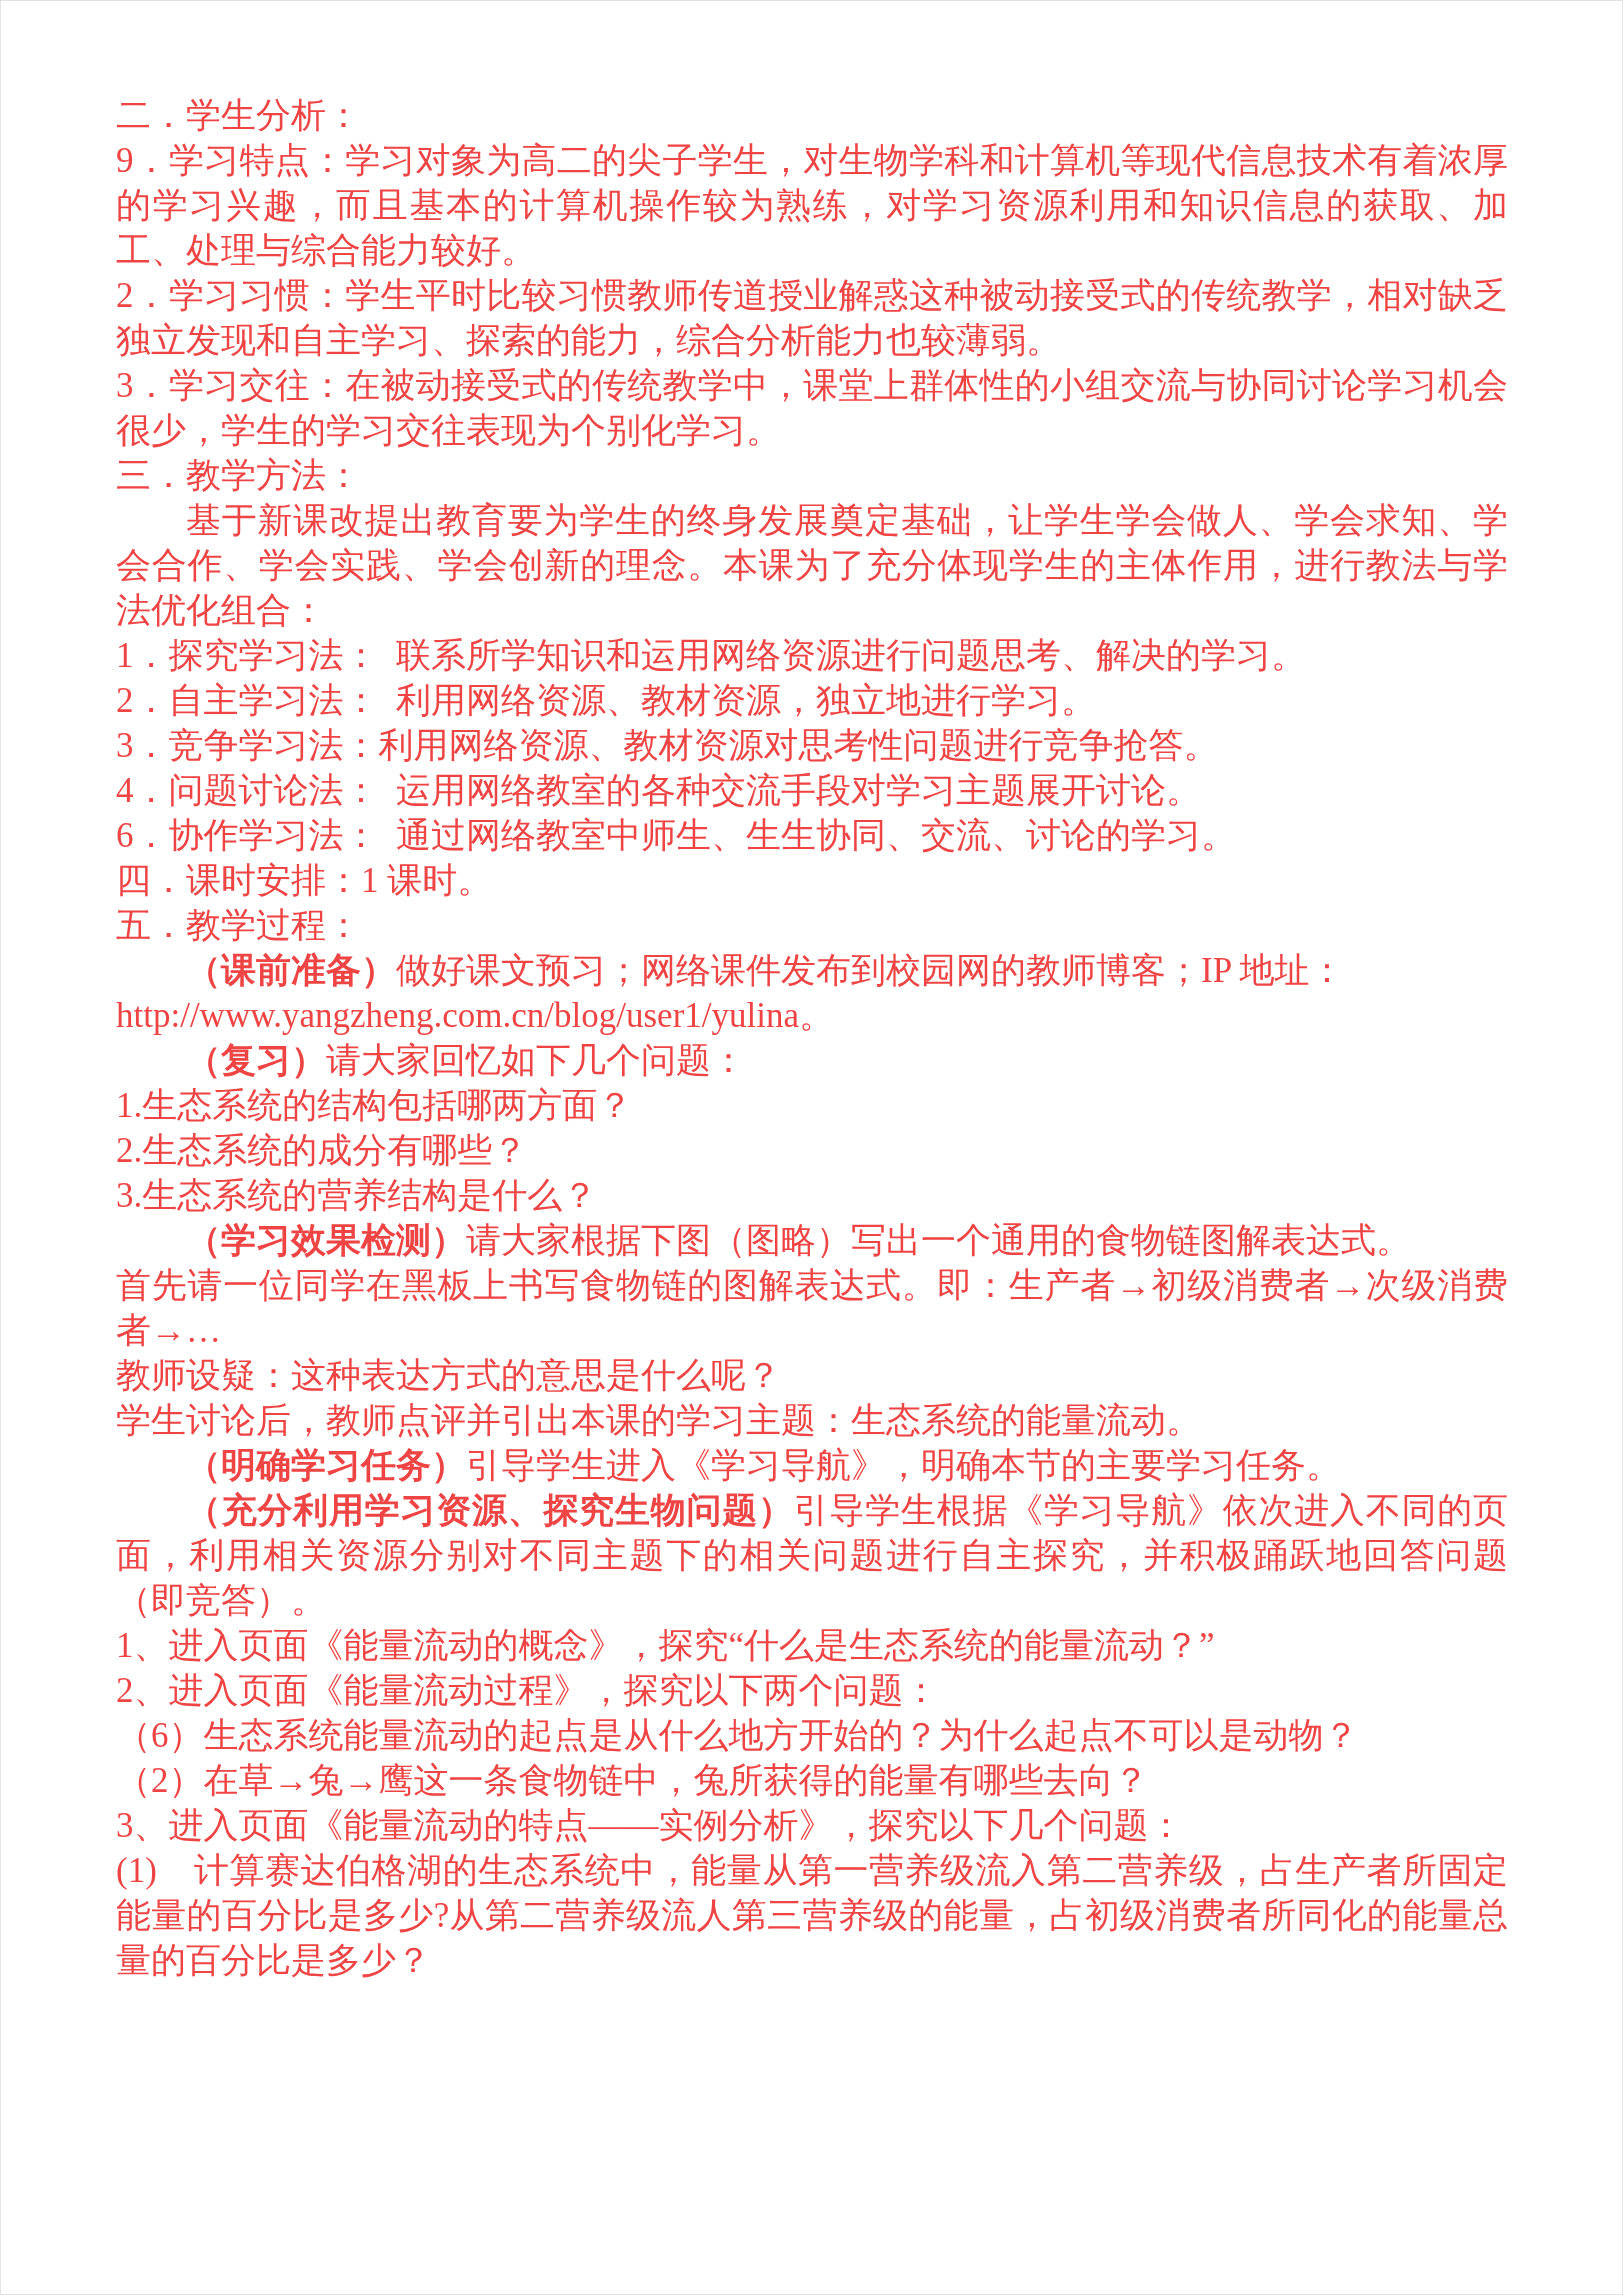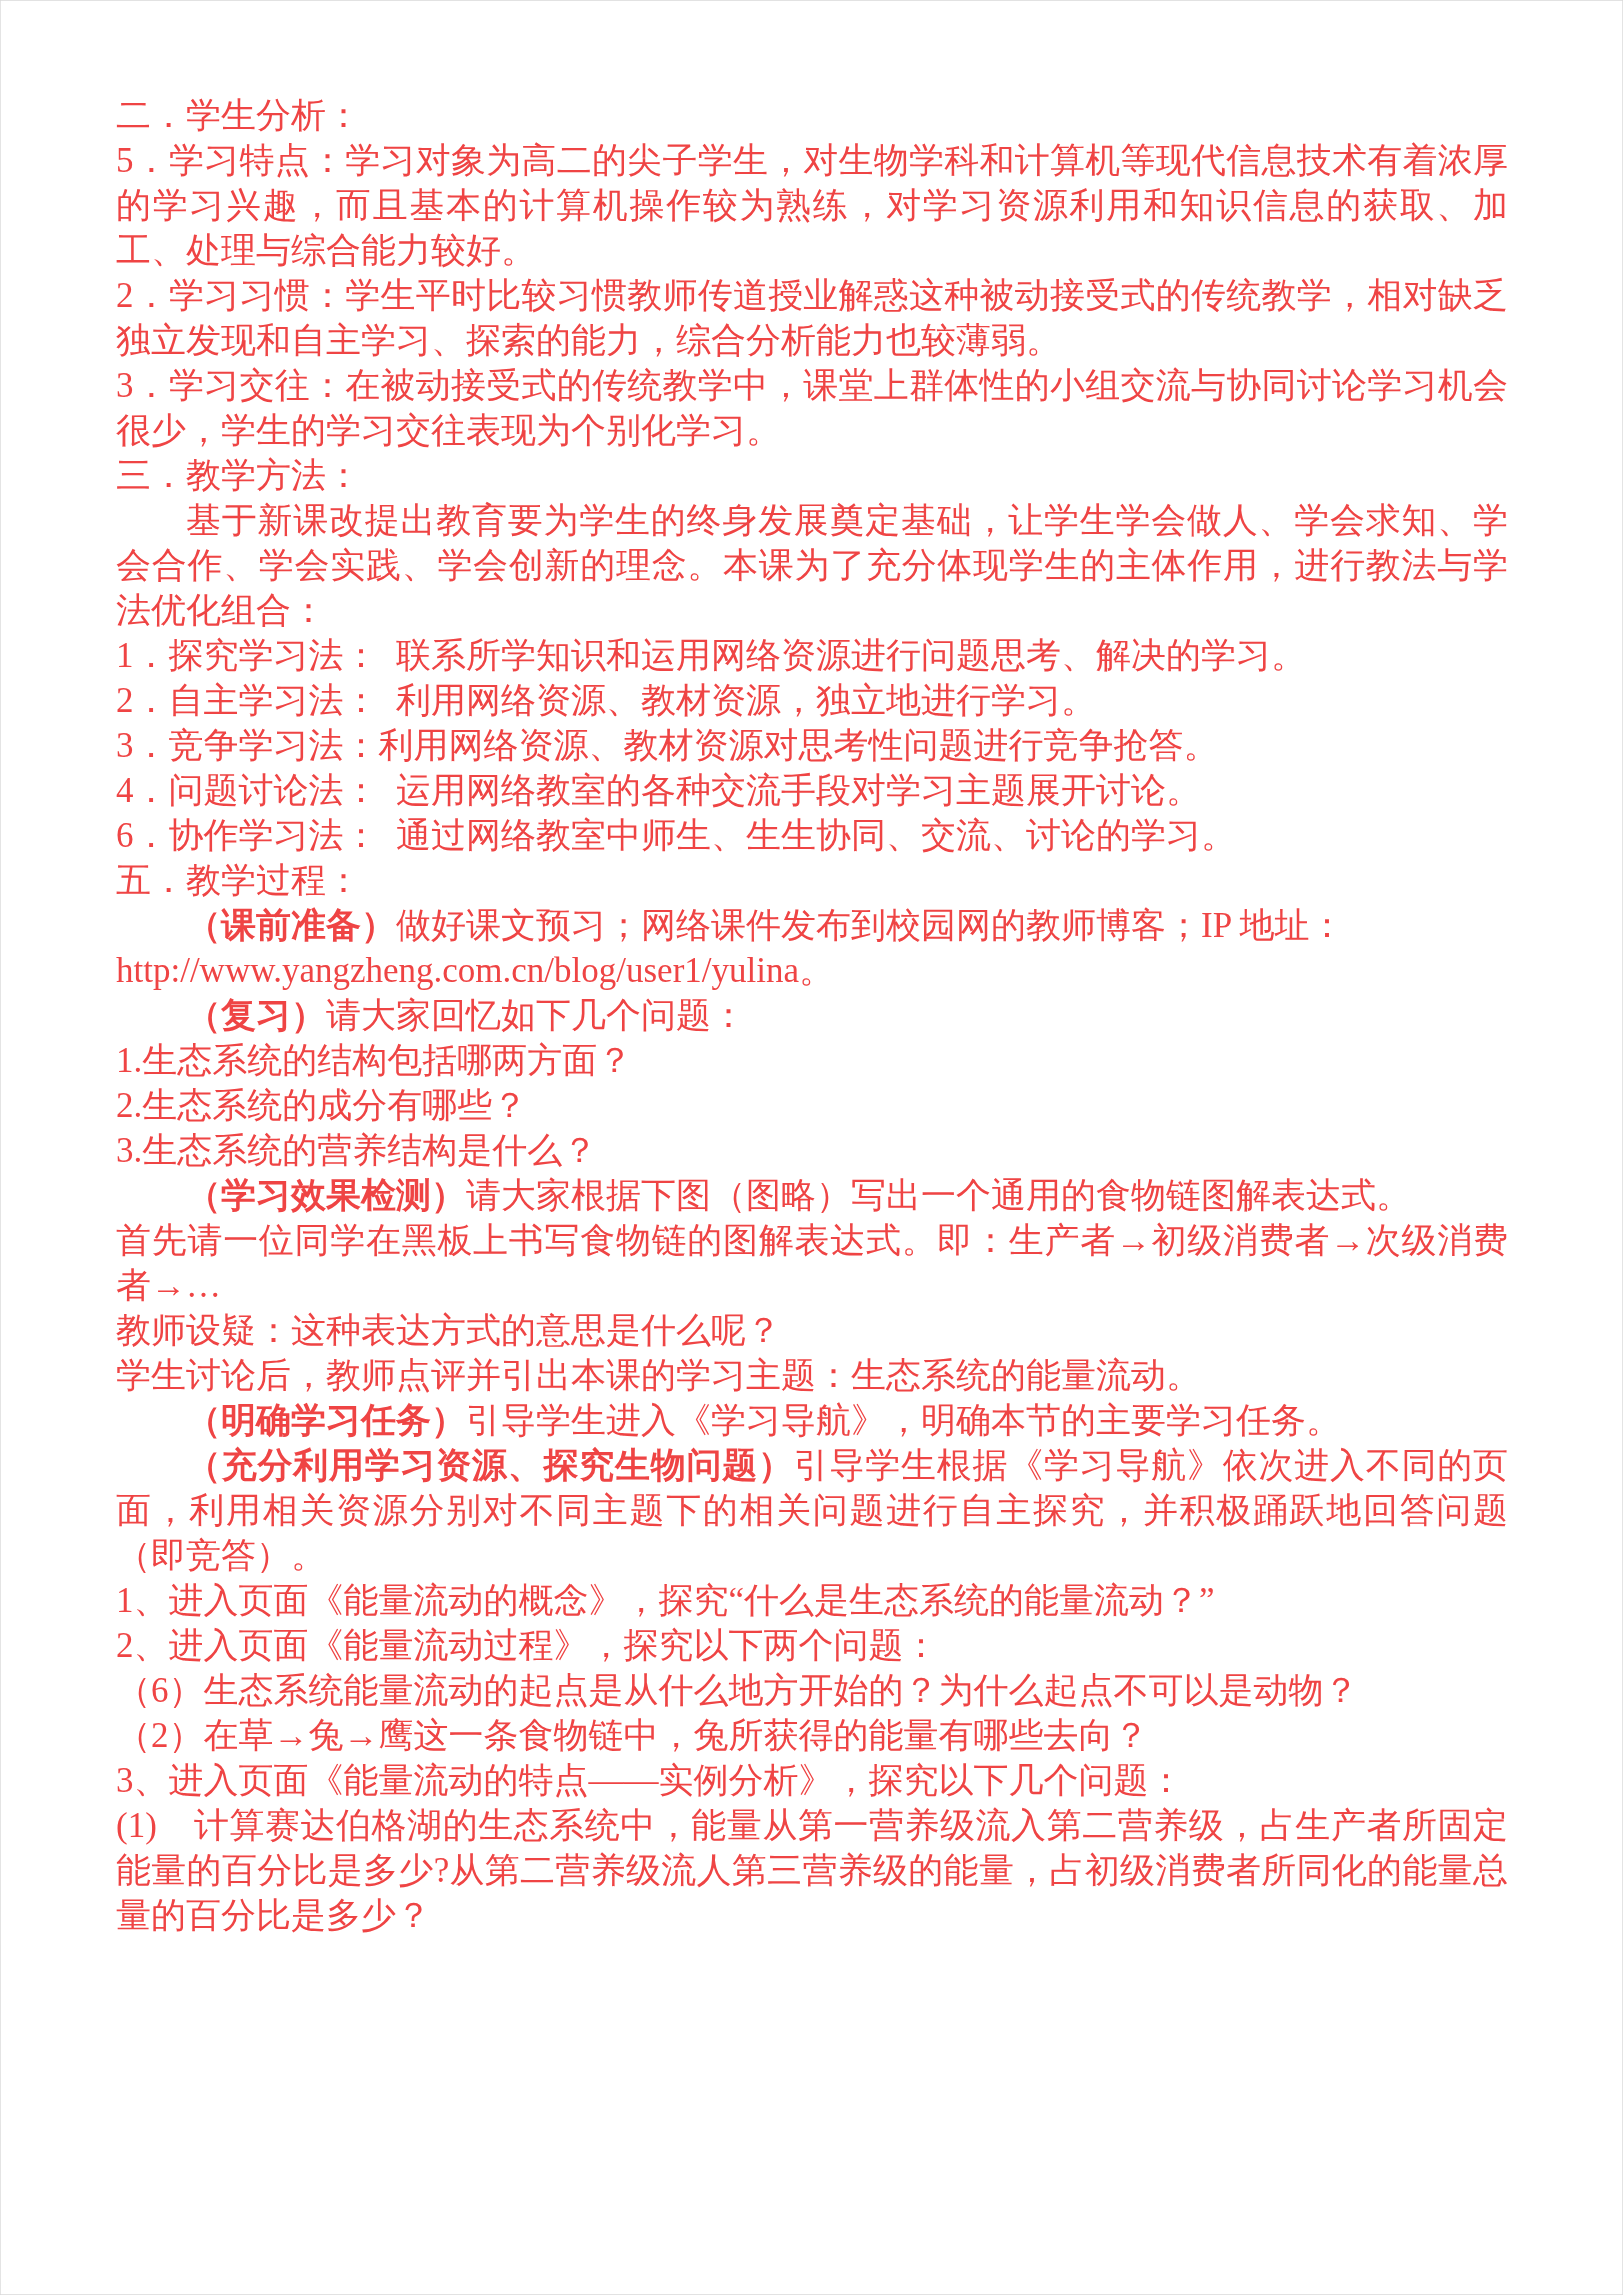--- a/index.html
+++ b/index.html
@@ -37,30 +37,31 @@
   .run-bold {
     font-weight: bold;
     margin-top: 45px;
   }
 </style>
 </head>
 <body style="background: rgb(255, 255, 255);">
 
 <div class="content" id="doc-content" style="color: #ef4444;">
     <p class="para"><span class="run">二．学生分析：</span></p>
-    <p class="para"><span class="run">5．学习特点：学习对象为高二的尖子学生，对生物学科和计算机等现代信息技术有着浓厚的学习兴趣，而且基本的计算机操作较为熟练，对学习资源利用和知识信息的获取、加工、处理与综合能力较好。</span></p>
+    <p class="para"><span class="run">9．学习特点：学习对象为高二的尖子学生，对生物学科和计算机等现代信息技术有着浓厚的学习兴趣，而且基本的计算机操作较为熟练，对学习资源利用和知识信息的获取、加工、处理与综合能力较好。</span></p>
     <p class="para"><span class="run">2．学习习惯：学生平时比较习惯教师传道授业解惑这种被动接受式的传统教学，相对缺乏独立发现和自主学习、探索的能力，综合分析能力也较薄弱。</span></p>
     <p class="para"><span class="run">3．学习交往：在被动接受式的传统教学中，课堂上群体性的小组交流与协同讨论学习机会很少，学生的学习交往表现为个别化学习。</span></p>
     <p class="para"><span class="run">三．教学方法：</span></p>
     <p class="para indent-2"><span class="run">基于新课改提出教育要为学生的终身发展奠定基础，让学生学会做人、学会求知、学会合作、学会实践、学会创新的理念。本课为了充分体现学生的主体作用，进行教法与学法优化组合：</span></p>
     <p class="para"><span class="run">1．探究学习法：  联系所学知识和运用网络资源进行问题思考、解决的学习。</span></p>
     <p class="para"><span class="run">2．自主学习法：  利用网络资源、教材资源，独立地进行学习。</span></p>
     <p class="para"><span class="run">3．竞争学习法：利用网络资源、教材资源对思考性问题进行竞争抢答。</span></p>
     <p class="para"><span class="run">4．问题讨论法：  运用网络教室的各种交流手段对学习主题展开讨论。</span></p>
     <p class="para"><span class="run">6．协作学习法：  通过网络教室中师生、生生协同、交流、讨论的学习。</span></p>
+    <p class="para"><span class="run">四．课时安排：1 课时。</span></p>
     <p class="para"><span class="run">五．教学过程：</span></p>
     <p class="para indent-2"><span class="run-bold">（课前准备）</span><span class="run">做好课文预习；网络课件发布到校园网的教师博客；IP 地址：
 http://www.yangzheng.com.cn/blog/user1/yulina。</span></p>
     <p class="para indent-2"><span class="run-bold">（复习）</span><span class="run">请大家回忆如下几个问题：</span></p>
     <p class="para"><span class="run">1.生态系统的结构包括哪两方面？</span></p>
     <p class="para"><span class="run">2.生态系统的成分有哪些？</span></p>
     <p class="para"><span class="run">3.生态系统的营养结构是什么？</span></p>
     <p class="para indent-2"><span class="run-bold">（学习效果检测）</span><span class="run">请大家根据下图（图略）写出一个通用的食物链图解表达式。</span></p>
     <p class="para"><span class="run">首先请一位同学在黑板上书写食物链的图解表达式。即：生产者→初级消费者→次级消费者→…</span></p>
     <p class="para"><span class="run">教师设疑：这种表达方式的意思是什么呢？</span></p>

